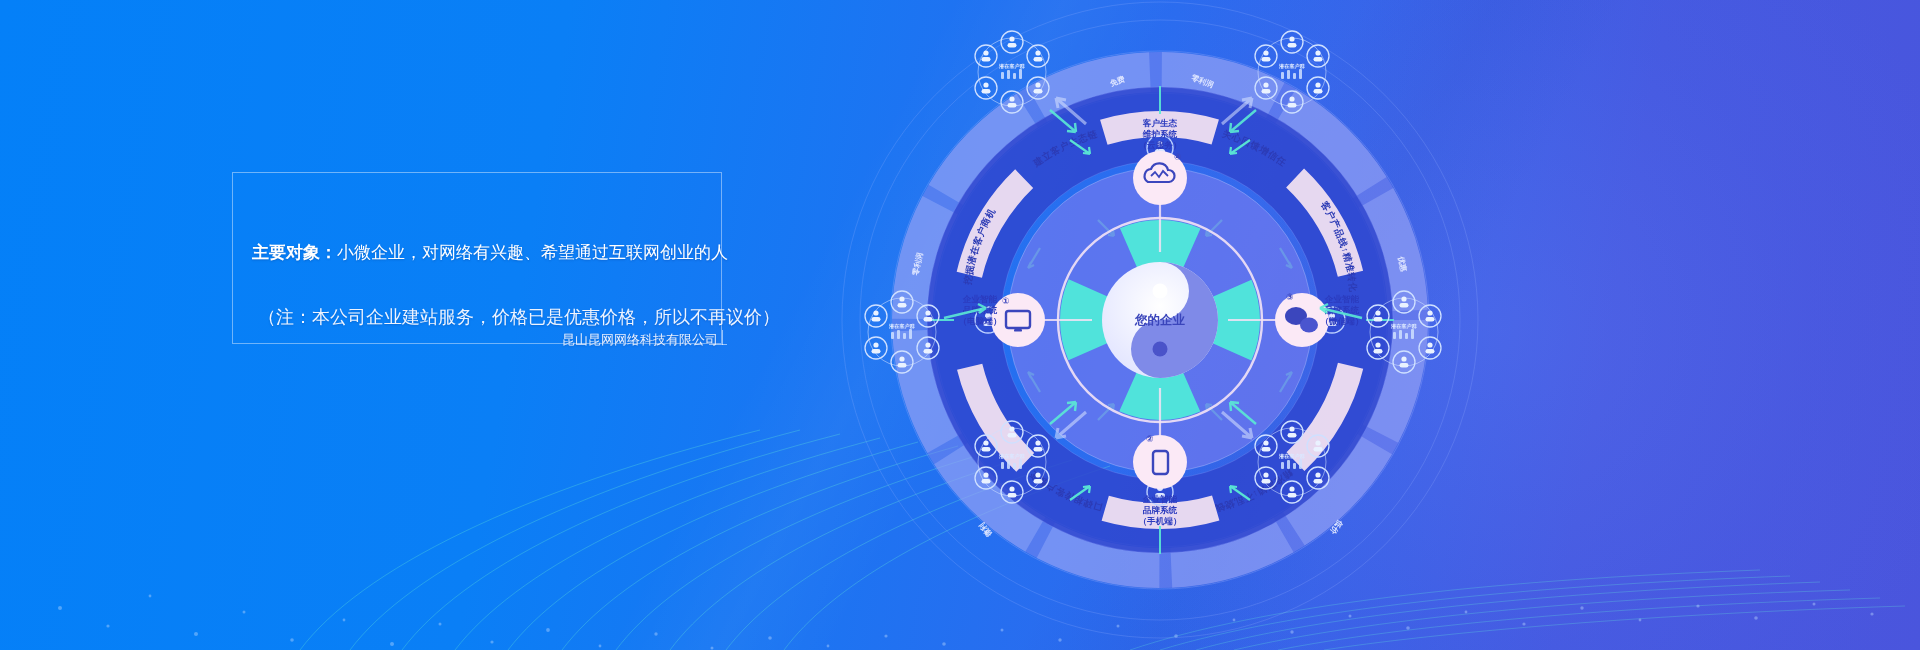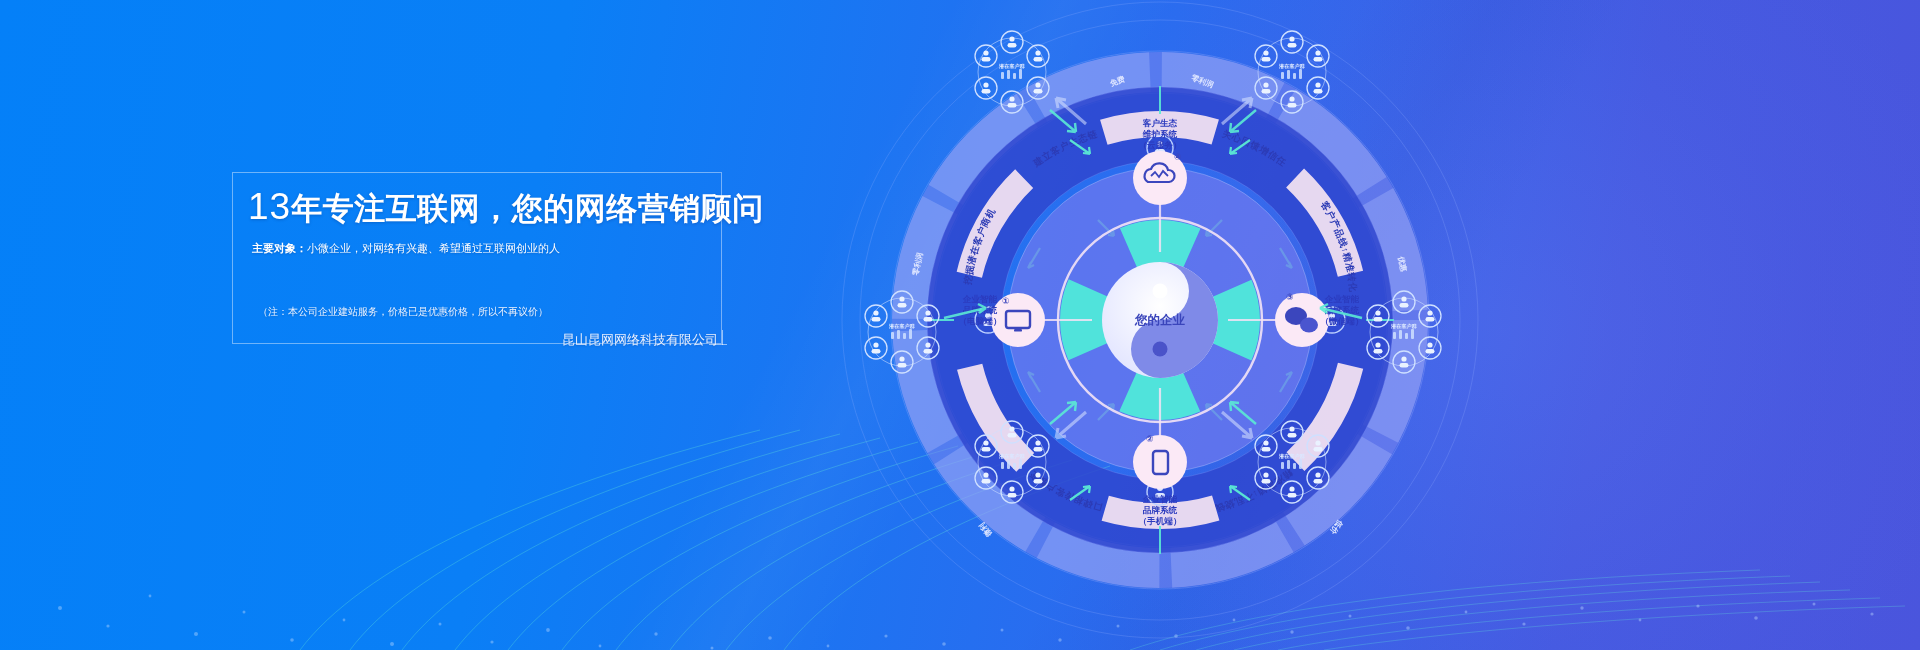--- a/index.html
+++ b/index.html
@@ -33,28 +33,28 @@
     box-sizing:border-box;
   }
   #title{
     position:absolute;left:248px;top:186px;width:520px;
     color:#ffffff;font-size:31px;font-weight:bold;letter-spacing:0.5px;
     white-space:nowrap;text-shadow:0 1px 3px rgba(0,40,120,.30);
   }
   #title .num{font-size:37px;font-weight:normal;letter-spacing:1px;}
   .subline{
     position:absolute;left:252px;color:#ffffff;white-space:nowrap;
-    font-size:11px;font-weight:bold;text-shadow:0 1px 2px rgba(0,40,120,.28);
+    font-size:17px;font-weight:bold;text-shadow:0 1px 2px rgba(0,40,120,.28);
   }
   .subline .light{font-weight:normal;}
   #sub1{top:241px;}
   #sub2{top:272px;}
   #note{
     position:absolute;left:258px;top:305px;color:#eef4ff;
-    font-size:10px;white-space:nowrap;font-weight:normal;
+    font-size:18px;white-space:nowrap;font-weight:normal;
     text-shadow:0 1px 2px rgba(0,40,120,.25);
   }
   #company{
     position:absolute;left:562px;top:331px;color:#e8f0ff;
     font-size:13px;white-space:nowrap;
     text-shadow:0 1px 2px rgba(0,40,120,.25);
   }
   #tick{
     position:absolute;left:709px;top:344px;width:18px;height:1px;
     background:rgba(255,255,255,.55);
@@ -132,23 +132,20 @@
         <circle cx="1640" cy="200" r="1.4"></circle>
       <circle cx="1698" cy="186" r="1.6"></circle>
         <circle cx="1756" cy="198" r="1.8"></circle>
       <circle cx="1814" cy="184" r="1.5"></circle>
         <circle cx="1872" cy="194" r="1.6"></circle>
     </g>
   </svg>
 
   <div id="textpanel"></div>
 
-  <div id="title">
-    <span class="num">13</span><span>年专注互联网，您的网络营销顾问</span>
-  </div>
 
   <div class="subline" id="sub1">
     <span>主要对象：</span><span class="light">小微企业，对网络有兴趣、希望通过互联网创业的人</span>
   </div>
 
 
   <div id="note">（注：本公司企业建站服务，价格已是优惠价格，所以不再议价）</div>
   <div id="company">昆山昆网网络科技有限公司</div>
   <div id="tick"></div>
   <div id="tickv"></div>

